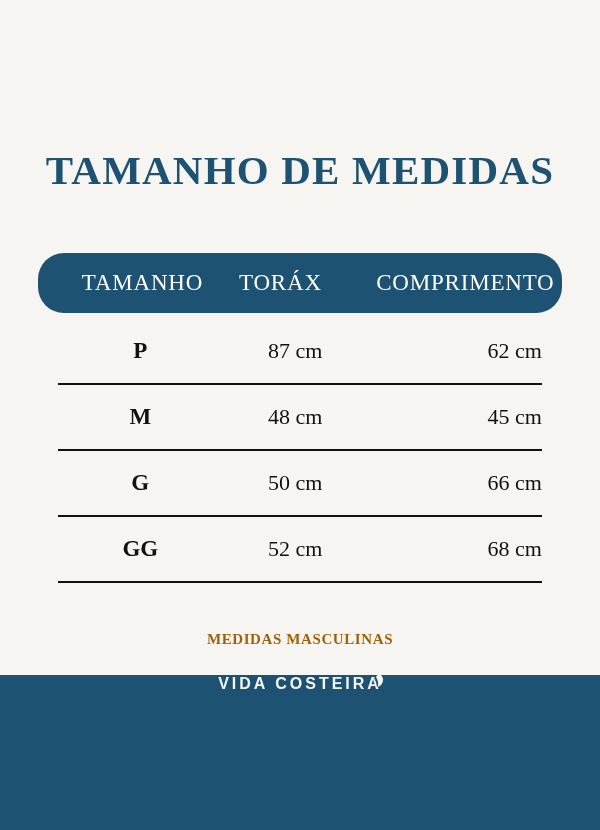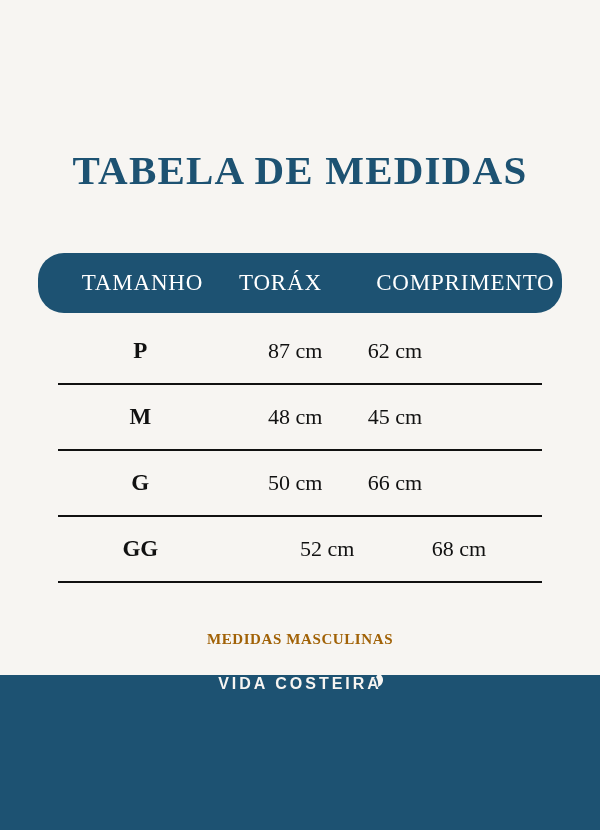--- a/index.html
+++ b/index.html
@@ -74,35 +74,34 @@
   .row {
     display: flex;
     align-items: center;
     height: 64px;
     border-bottom: 2px solid #111111;
     font-size: 22px;
     color: #111111;
   }
   .row:last-child {
     border-bottom: 2px solid #111111;
-    gap: 32px;
   }
   .row .cell-size {
     flex: 0 0 34%;
     text-align: center;
     font-weight: bold;
     font-size: 23px;
   }
   .row .cell-chest {
     flex: 0 0 30%;
     text-align: center;
   }
   .row .cell-length {
     flex: 0 0 36%;
-    text-align: left;
+    text-align: right;
   }
   .caption {
     margin-top: 48px;
     font-family: "Liberation Serif", serif;
     font-weight: bold;
     font-size: 15px;
     letter-spacing: 0.6px;
     color: #a16207;
     text-align: center;
   }
@@ -130,21 +129,21 @@
     width: 12px;
     height: 14px;
   }
 </style>
 </head>
 <body>
 
 <div class="page">
   <div class="content">
 
-    <div class="title">TABELA DE MEDIDAS</div>
+    <div class="title">TAMANHO DE MEDIDAS</div>
 
     <div class="table-wrap">
 
       <div class="header-pill">
         <div class="col-size">TAMANHO</div>
         <div class="col-chest">TORÁX</div>
         <div class="col-length">COMPRIMENTO</div>
       </div>
 
       <div class="rows">

